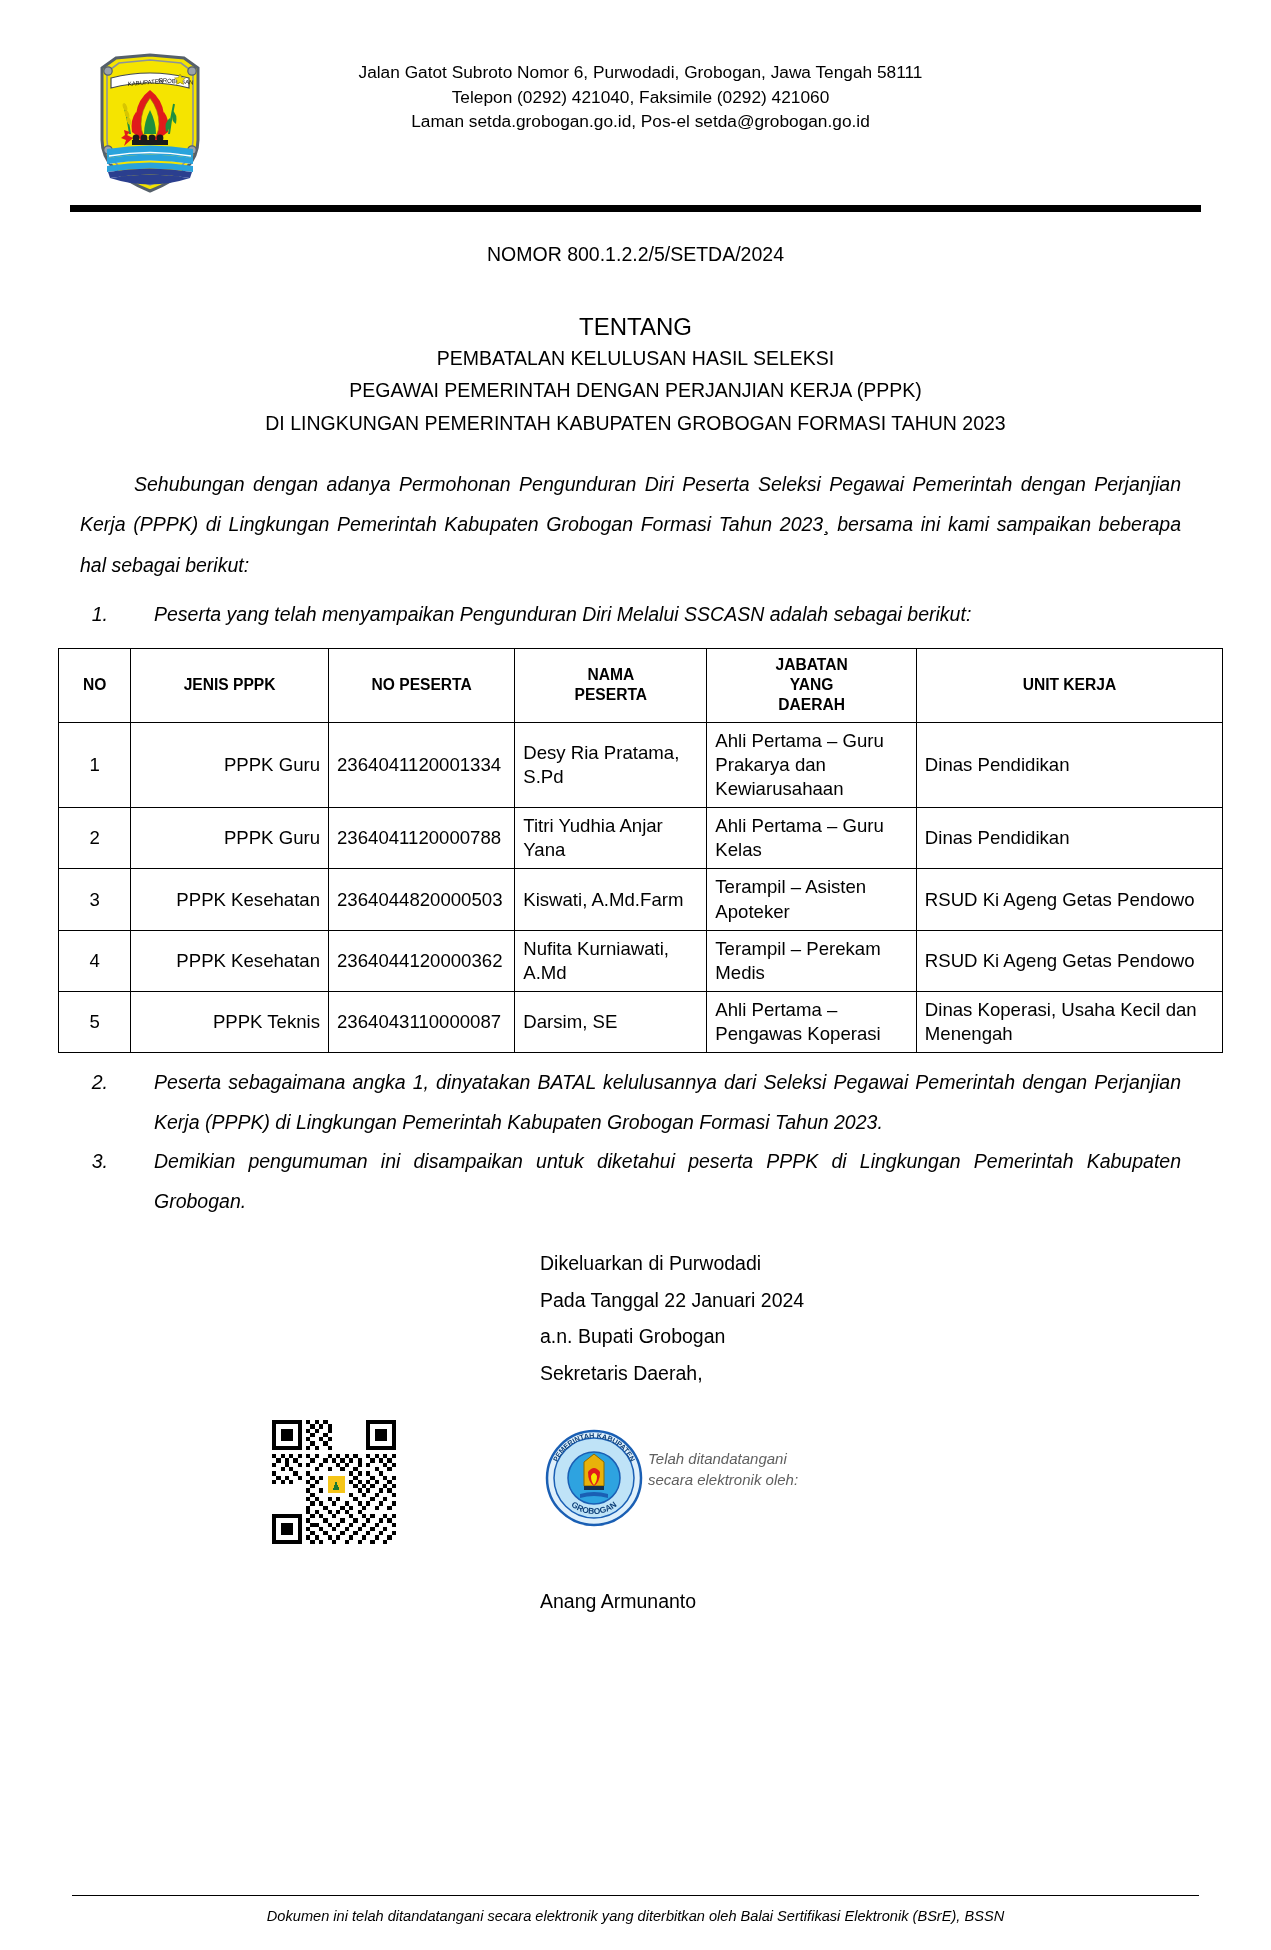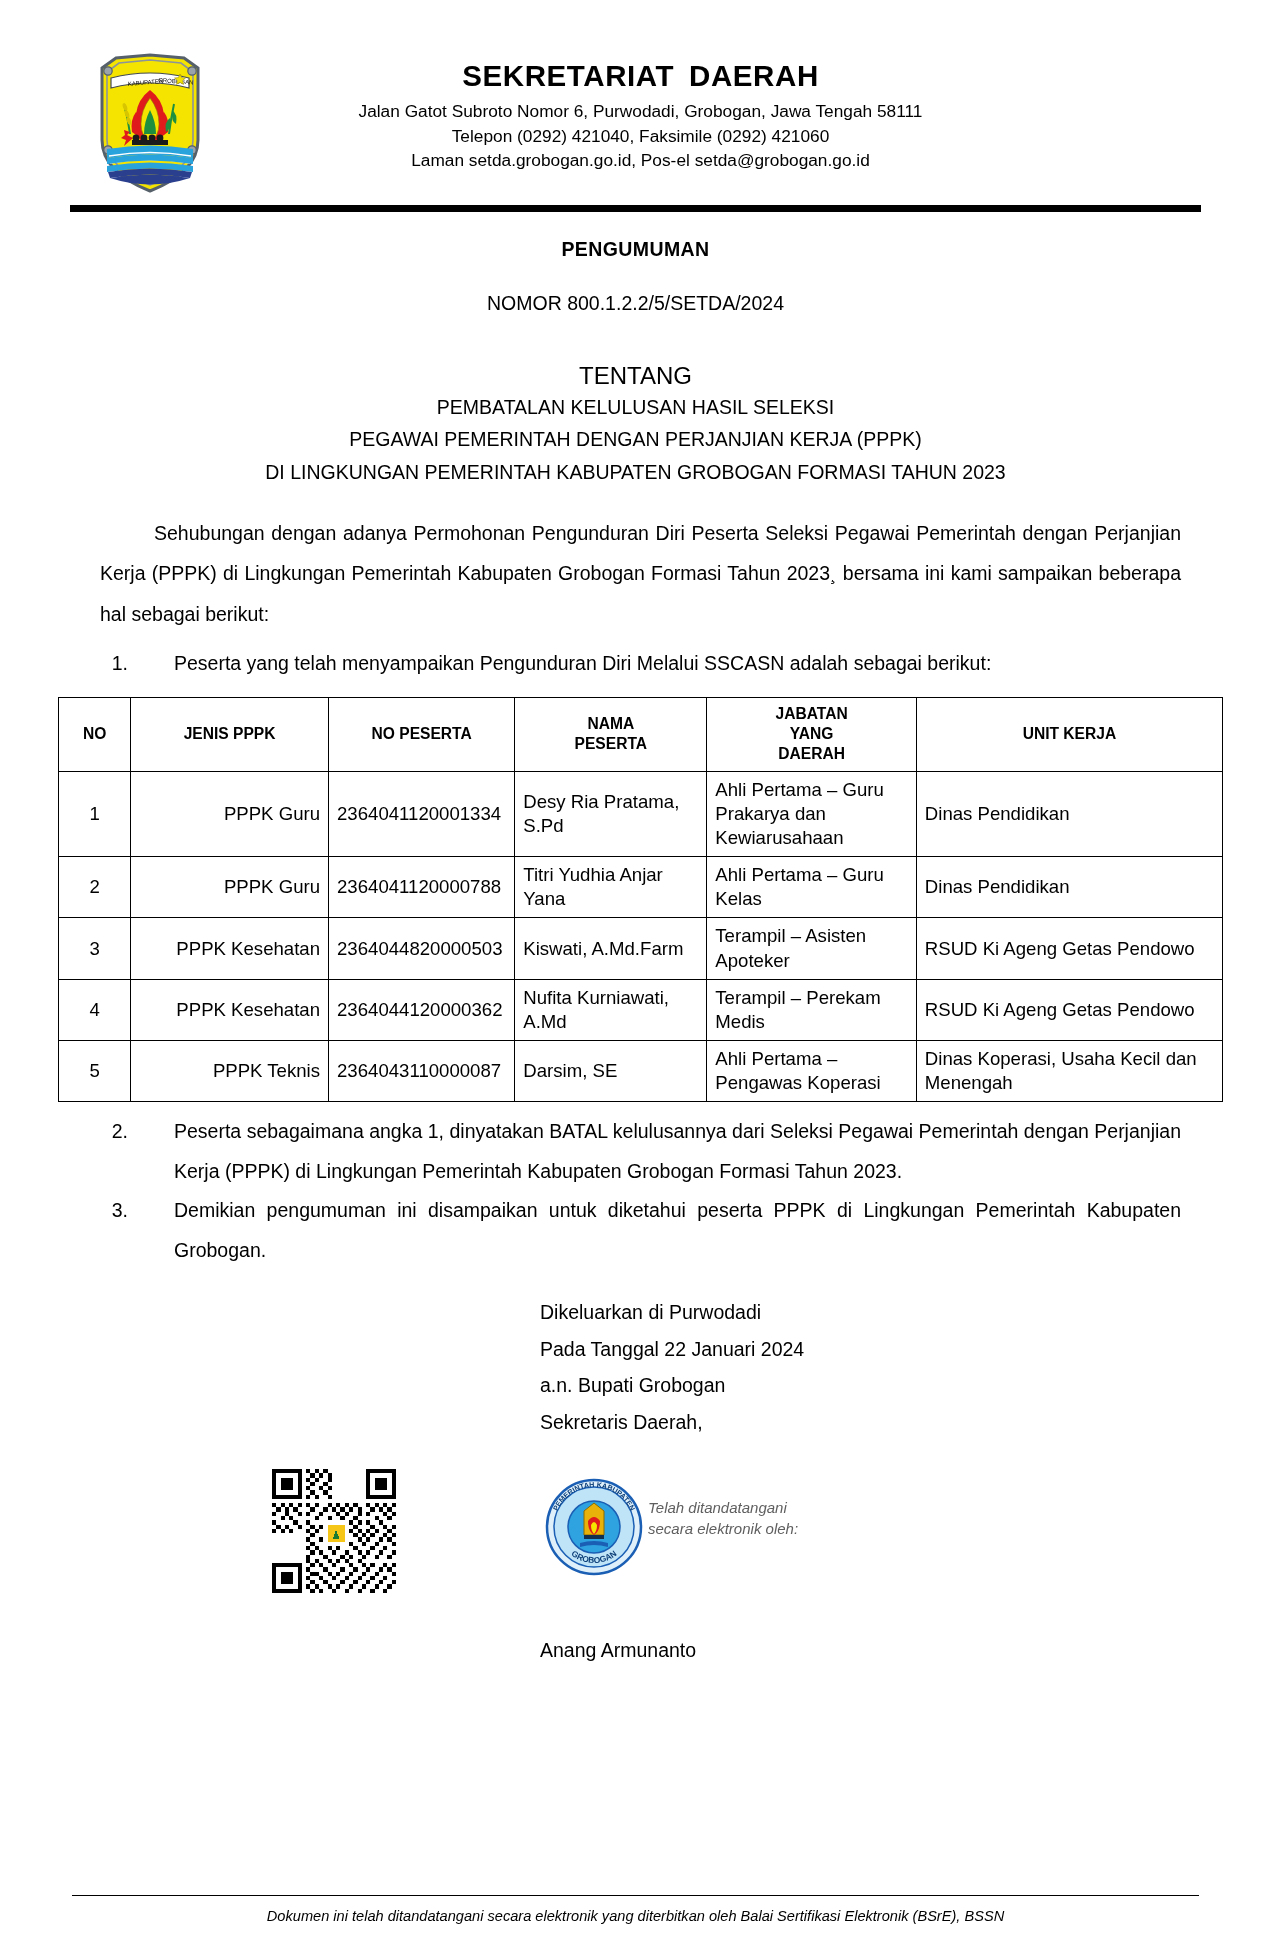--- a/index.html
+++ b/index.html
@@ -90,22 +90,23 @@
     margin-top: 47px;
   }
   .t-sub {
     font-size: 19.5px;
     line-height: 1.50;
     margin-top: 3px;
   }
 
   
   .body-wrap {
-    padding: 0 90px 0 100px;
+    padding: 0 90px 0 80px;
     box-sizing: border-box;
+    font-style: italic;
   }
   .para {
     font-size: 19.5px;
     line-height: 2.08;
     text-align: justify;
     text-justify: inter-word;
     margin-top: 26px;
   }
   .para .indent { display: inline-block; width: 54px; }
 
@@ -275,31 +276,29 @@
         <path d="M15 104 Q56 97 97 104" stroke="#ffffff" stroke-width="1.6" fill="none"></path>
         <path d="M16 111 Q56 104 96 111" stroke="#ffffff" stroke-width="1.6" fill="none"></path>
         <path d="M13 106 Q56 99 99 106 L99 112 Q56 105 13 112 Z" fill="#29a3dc"></path>
         <path d="M18 118 Q56 111 94 118" stroke="#ffffff" stroke-width="1.6" fill="none"></path>
         <path d="M13 114 Q56 107 99 114 L99 120 Q56 113 13 120 Z" fill="#29a3dc"></path>
         <path d="M14 120 Q56 113 98 120 L96 126 Q56 119 16 126 Z" fill="#2b3f8f"></path>
         <path d="M16 126 Q56 119 96 126 Q56 139 16 126 Z" fill="#2b3f8f"></path>
       </svg>
     </div>
     <div class="lh-text">
-      <div class="lh-line2">SEKRETARIAT  DAERAH</div>
       <div class="lh-line3">Jalan Gatot Subroto Nomor 6, Purwodadi, Grobogan, Jawa Tengah 58111</div>
       <div class="lh-line4">Telepon (0292) 421040, Faksimile (0292) 421060</div>
       <div class="lh-line5">Laman setda.grobogan.go.id, Pos-el setda@grobogan.go.id</div>
     </div>
   </div>
 
   <div class="rule"></div>
 
   <div class="title-block">
-    <div class="t-pengumuman">PENGUMUMAN</div>
     <div class="t-nomor">NOMOR 800.1.2.2/5/SETDA/2024</div>
     <div class="t-tentang">TENTANG</div>
     <div class="t-sub">PEMBATALAN KELULUSAN HASIL SELEKSI</div>
     <div class="t-sub">PEGAWAI PEMERINTAH DENGAN PERJANJIAN KERJA (PPPK)</div>
     <div class="t-sub">DI LINGKUNGAN PEMERINTAH KABUPATEN GROBOGAN FORMASI TAHUN 2023</div>
   </div>
 
   <div class="body-wrap">
 
     <div class="para"><span class="indent"></span><span>Sehubungan dengan adanya Permohonan Pengunduran Diri Peserta Seleksi Pegawai Pemerintah dengan Perjanjian Kerja (PPPK) di Lingkungan Pemerintah Kabupaten Grobogan Formasi Tahun 2023¸ bersama ini kami sampaikan beberapa hal sebagai berikut:</span></div>

